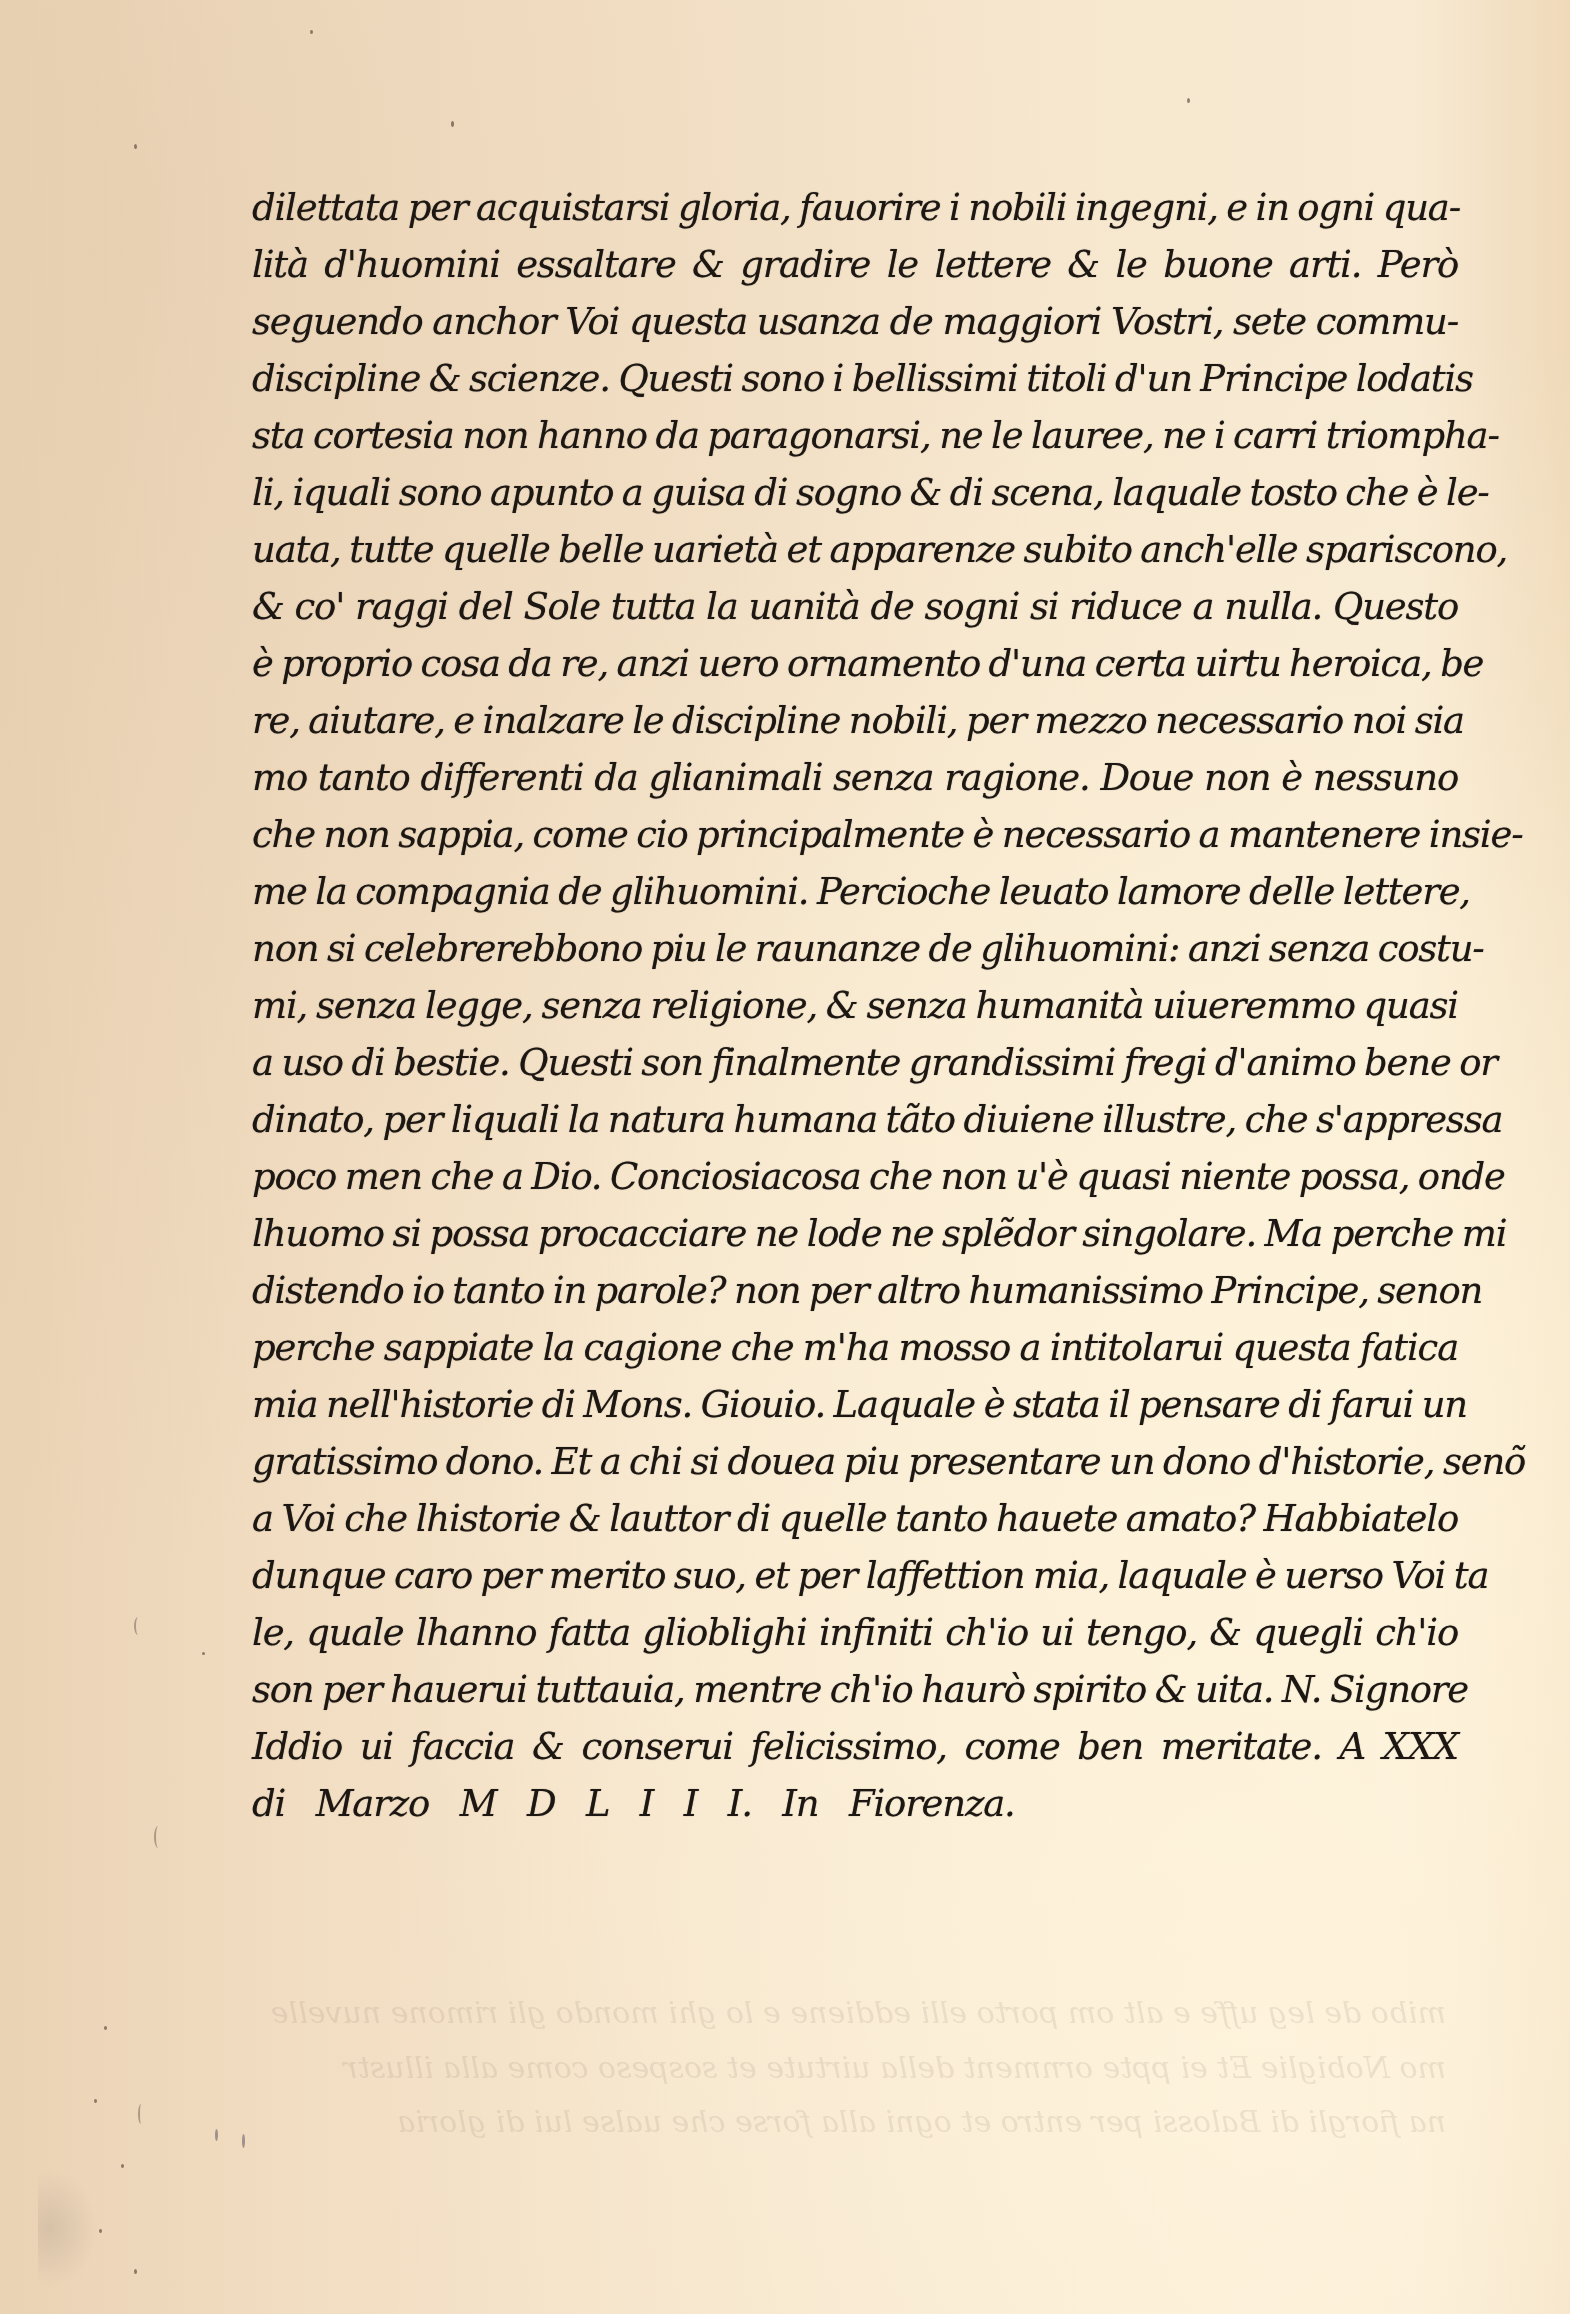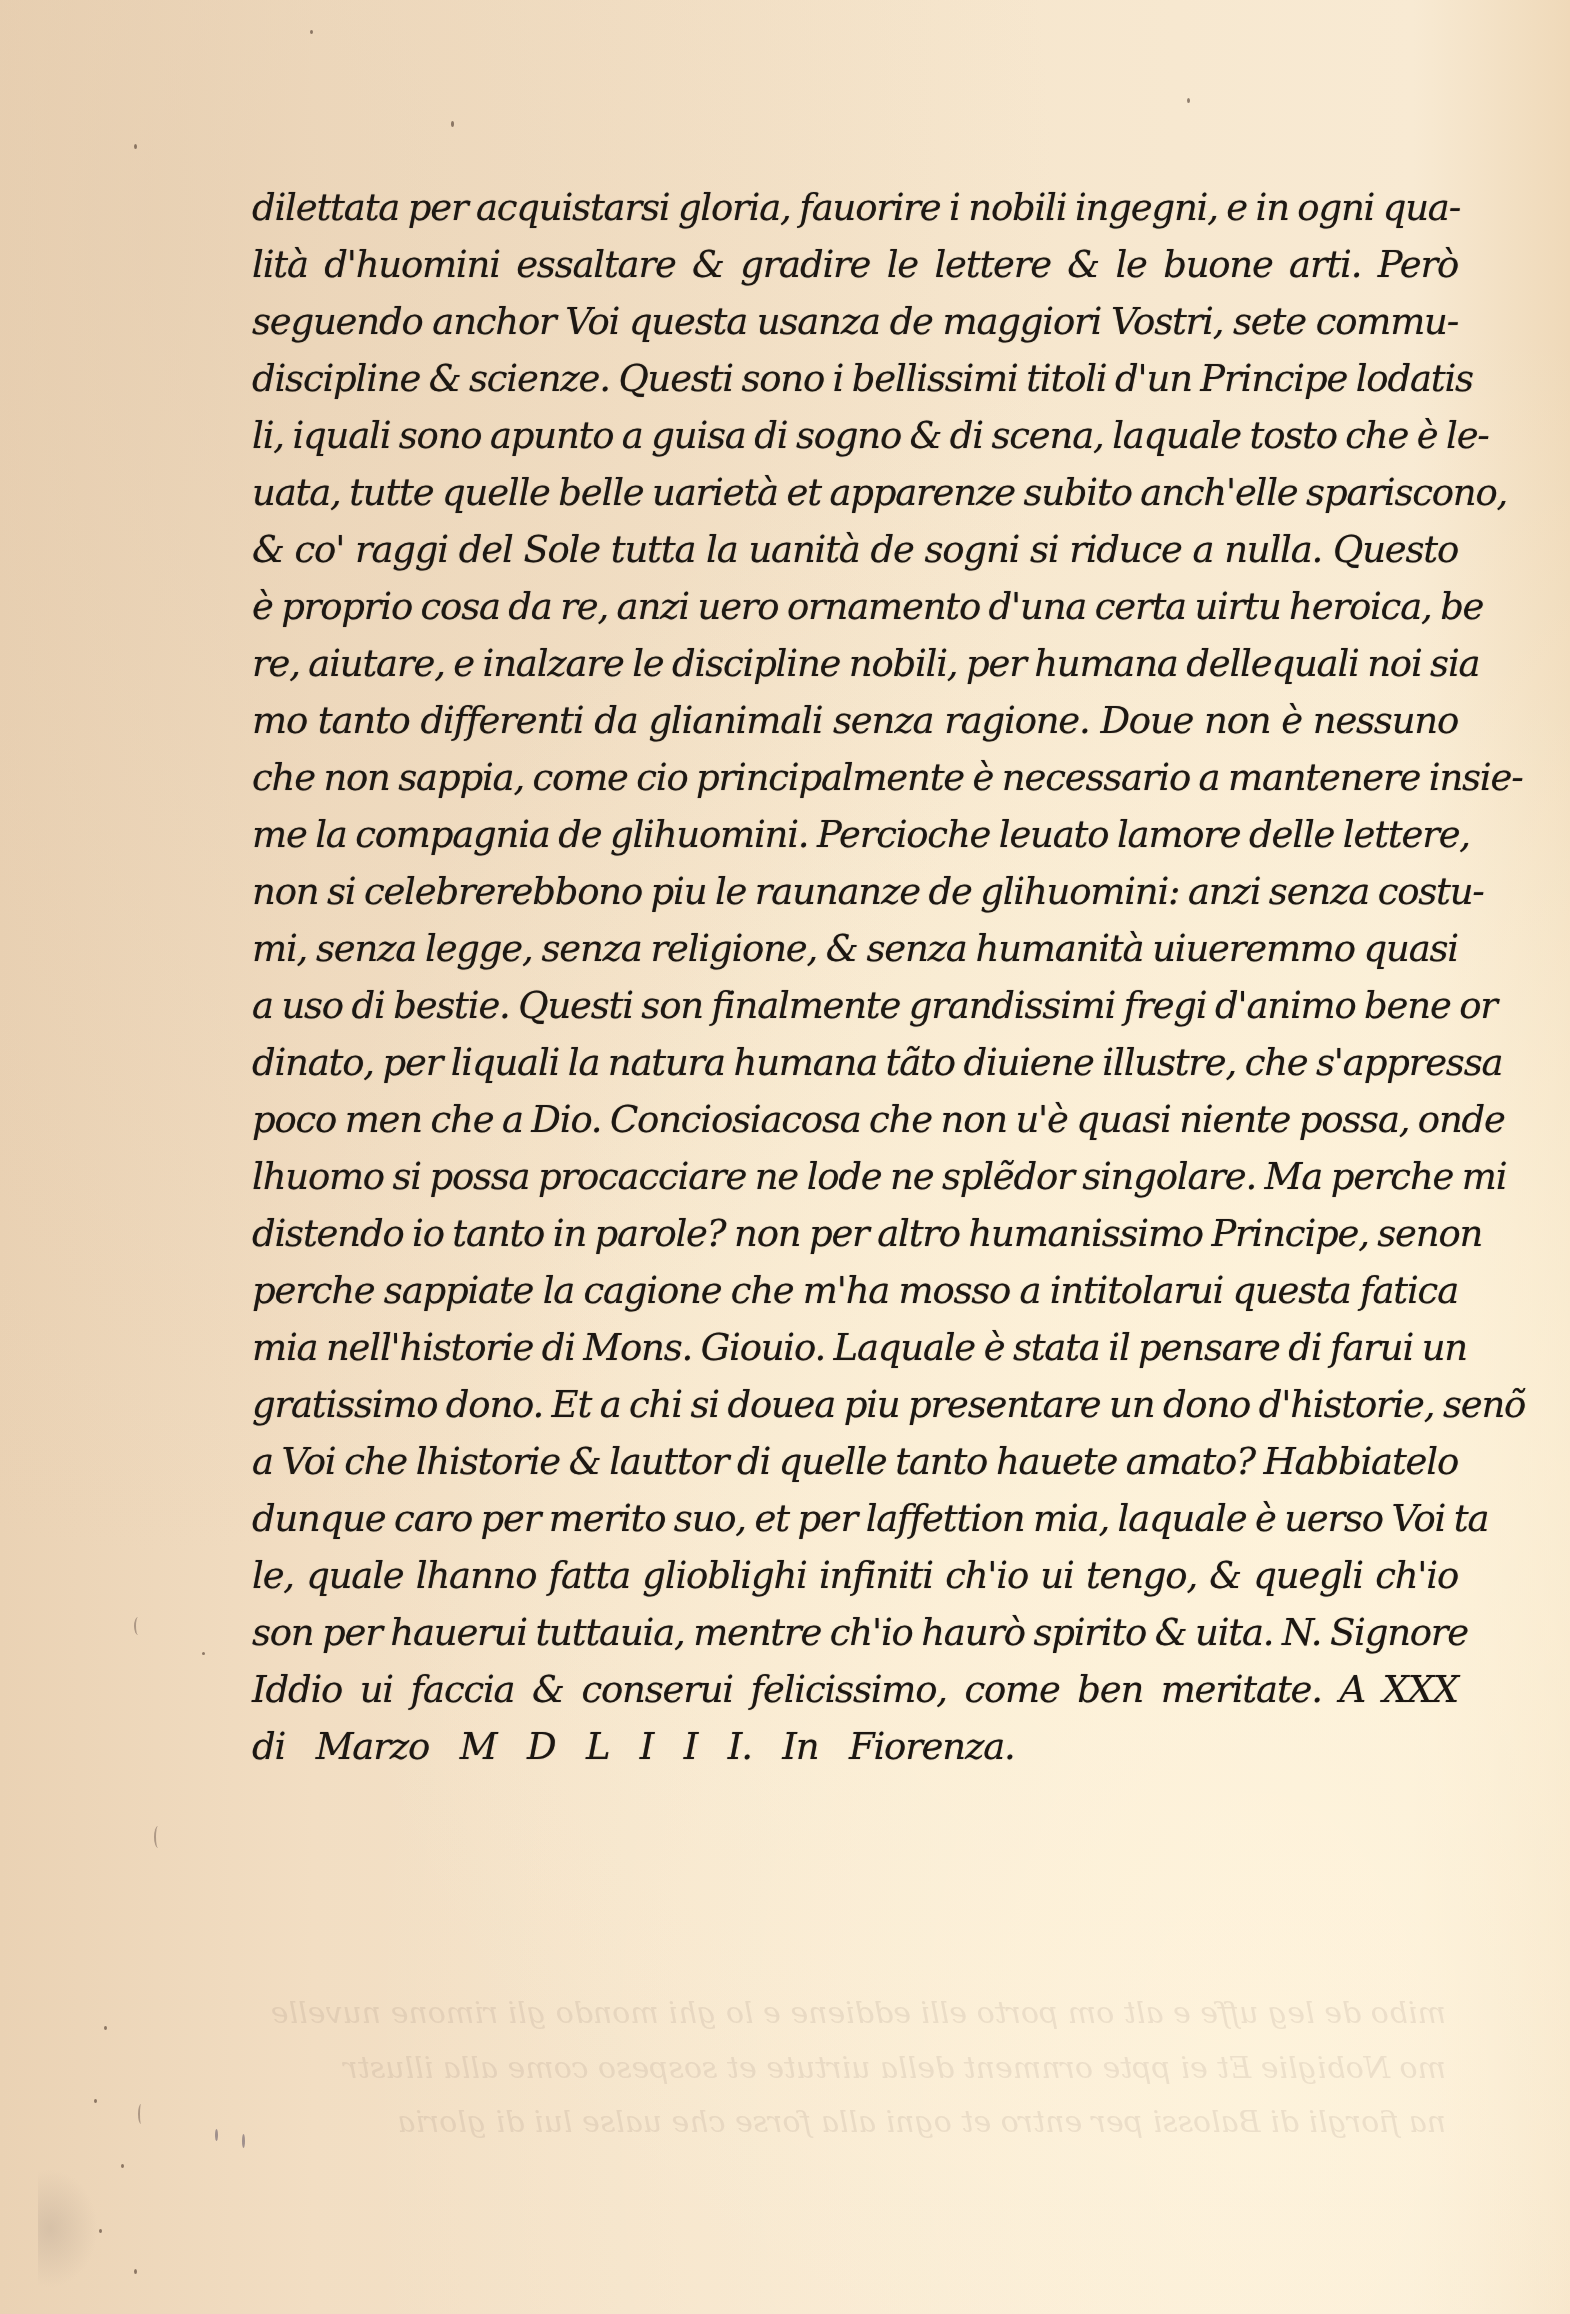--- a/index.html
+++ b/index.html
@@ -110,25 +110,26 @@
   <span class="speck" style="left:204px;top:2134px;width:3px;height:14px;background:rgba(80,70,90,0.5);"></span>
   <span class="mark" style="left:96px;top:1617px;width:6px;height:18px;"></span>
   <span class="mark" style="left:116px;top:1826px;width:6px;height:22px;"></span>
   <span class="mark" style="left:100px;top:2104px;width:4px;height:20px;"></span>
 
   <div class="text-block">
     <span class="line">dilettata per acquistarsi gloria, fauorire i nobili ingegni, e in ogni qua-</span>
     <span class="line">lità d'huomini essaltare &amp; gradire le lettere &amp; le buone arti.    Però</span>
     <span class="line">seguendo anchor Voi questa usanza de maggiori Vostri, sete commu-</span>
     <span class="line">discipline &amp; scienze. Questi sono i bellissimi titoli d'un Principe lodatis</span>
+    <span class="line">sta cortesia non hanno da paragonarsi, ne le lauree, ne i carri triompha-</span>
     <span class="line">li, iquali sono apunto a guisa di sogno &amp; di scena, laquale tosto che è le-</span>
     <span class="line">uata, tutte quelle belle uarietà et apparenze subito anch'elle spariscono,</span>
     <span class="line">&amp; co' raggi del Sole tutta la uanità de sogni si riduce a nulla.  Questo</span>
     <span class="line">è proprio cosa da re, anzi uero ornamento d'una certa uirtu heroica, be</span>
-    <span class="line">re, aiutare, e inalzare le discipline nobili, per humana dellequali noi sia</span>
+    <span class="line">re, aiutare, e inalzare le discipline nobili, per mezzo necessario noi sia</span>
     <span class="line">mo tanto differenti da glianimali senza ragione.  Doue non è nessuno</span>
     <span class="line">che non sappia, come cio principalmente è necessario a mantenere insie-</span>
     <span class="line">me la compagnia de glihuomini.  Percioche leuato lamore delle lettere,</span>
     <span class="line">non si celebrerebbono piu le raunanze de glihuomini: anzi senza costu-</span>
     <span class="line">mi, senza legge, senza religione, &amp; senza humanità uiueremmo quasi</span>
     <span class="line">a uso di bestie. Questi son finalmente grandissimi fregi d'animo bene or</span>
     <span class="line">dinato, per liquali la natura humana tãto diuiene illustre, che s'appressa</span>
     <span class="line">poco men che a Dio.  Conciosiacosa che non u'è quasi niente possa, onde</span>
     <span class="line">lhuomo si possa procacciare ne lode ne splẽdor singolare. Ma perche mi</span>
     <span class="line">distendo io tanto in parole? non per altro humanissimo Principe, senon</span>

